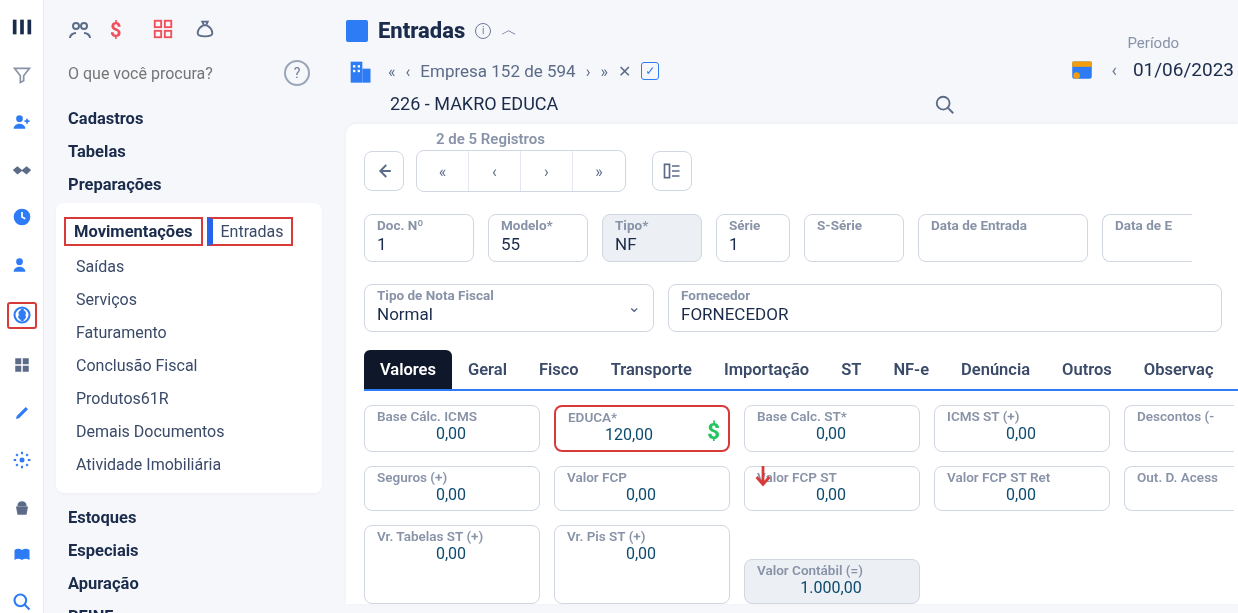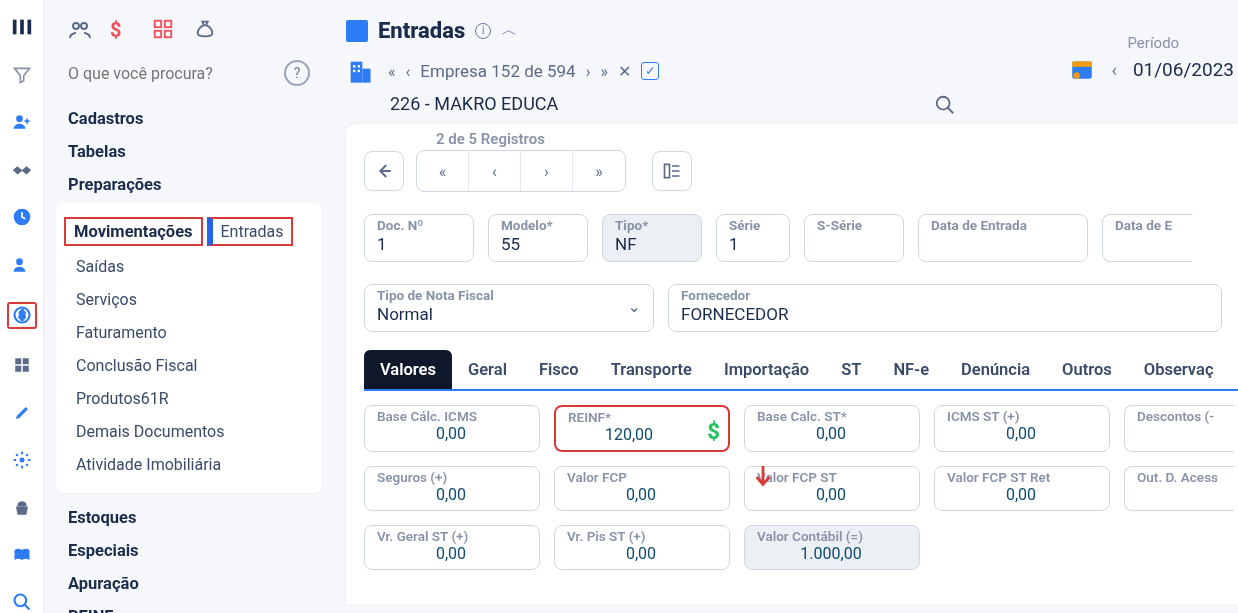--- a/index.html
+++ b/index.html
@@ -55,21 +55,21 @@
 .field-value { font-size: 17px; color: #1a2b4b; line-height: 22px; }
 .field.sel { display: flex; align-items: center; }
 .caret-down { color: #5b6b88; margin-left: auto; }
 .arrow-down { position: absolute; left: 406px; top: 340px; color: #d83a3a; font-size: 24px; z-index: 5; }
 .tabs { display: flex; border-bottom: 2px solid #2e7bf6; margin-top: 18px; gap: 0; }
 .tab { padding: 10px 16px; font-size: 16.5px; font-weight: 600; color: #3a4a68; cursor: pointer; border-radius: 6px 6px 0 0; }
 .tab.active { background: #0f172a; color: #fff; }
 .val-grid { display: flex; gap: 14px; margin-top: 14px; flex-wrap: wrap; }
 .vfield { border: 1.5px solid #d0d7e2; border-radius: 8px; padding: 2px 12px 6px; width: 176px; position: relative; background: #fff; }
 .vfield.framed { border: 2.5px solid #d83a3a; }
-.vfield.disabled { background: #eceff4; }
+.vfield.disabled { background: #eceff4; margin-top: 34px; }
 .vlabel { font-size: 13.5px; color: #8893a8; font-weight: 600; }
 .vval { font-size: 16px; color: #0c4a6e; text-align: center; padding-right: 2px; }
 .vfield .dlr { color: #22c55e; font-size: 22px; font-weight: 800; position: absolute; right: 8px; bottom: 6px; }
 .vfield.framed .vval { padding-right: 26px; }
 .checkmark { width: 18px; height: 18px; border: 1.5px solid #2e7bf6; border-radius: 3px; display: inline-flex; align-items: center; justify-content: center; color: #2e7bf6; font-size: 12px; }
 svg { display: block; }
 </style>
 </head>
 <body>
 
@@ -341,21 +341,21 @@
         <div class="tab">Outros</div>
         <div class="tab">Observaç</div>
       </div>
 
       <div class="val-grid">
         <div class="vfield">
           <div class="vlabel">Base Cálc. ICMS</div>
           <div class="vval">0,00</div>
         </div>
         <div class="vfield framed">
-          <div class="vlabel">REINF*</div>
+          <div class="vlabel">EDUCA*</div>
           <div class="vval">120,00</div>
           <span class="dlr">$</span>
         </div>
         <div class="vfield">
           <div class="vlabel">Base Calc. ST*</div>
           <div class="vval">0,00</div>
         </div>
         <div class="vfield">
           <div class="vlabel">ICMS ST (+)</div>
           <div class="vval">0,00</div>
@@ -384,21 +384,21 @@
           <div class="vval">0,00</div>
         </div>
         <div class="vfield" style="width:110px;border-right:none;border-radius:8px 0 0 8px">
           <div class="vlabel">Out. D. Acess</div>
           <div class="vval">&nbsp;</div>
         </div>
       </div>
 
       <div class="val-grid">
         <div class="vfield">
-          <div class="vlabel">Vr. Geral ST (+)</div>
+          <div class="vlabel">Vr. Tabelas ST (+)</div>
           <div class="vval">0,00</div>
         </div>
         <div class="vfield">
           <div class="vlabel">Vr. Pis ST (+)</div>
           <div class="vval">0,00</div>
         </div>
         <div class="vfield disabled">
           <div class="vlabel">Valor Contábil (=)</div>
           <div class="vval">1.000,00</div>
         </div>

